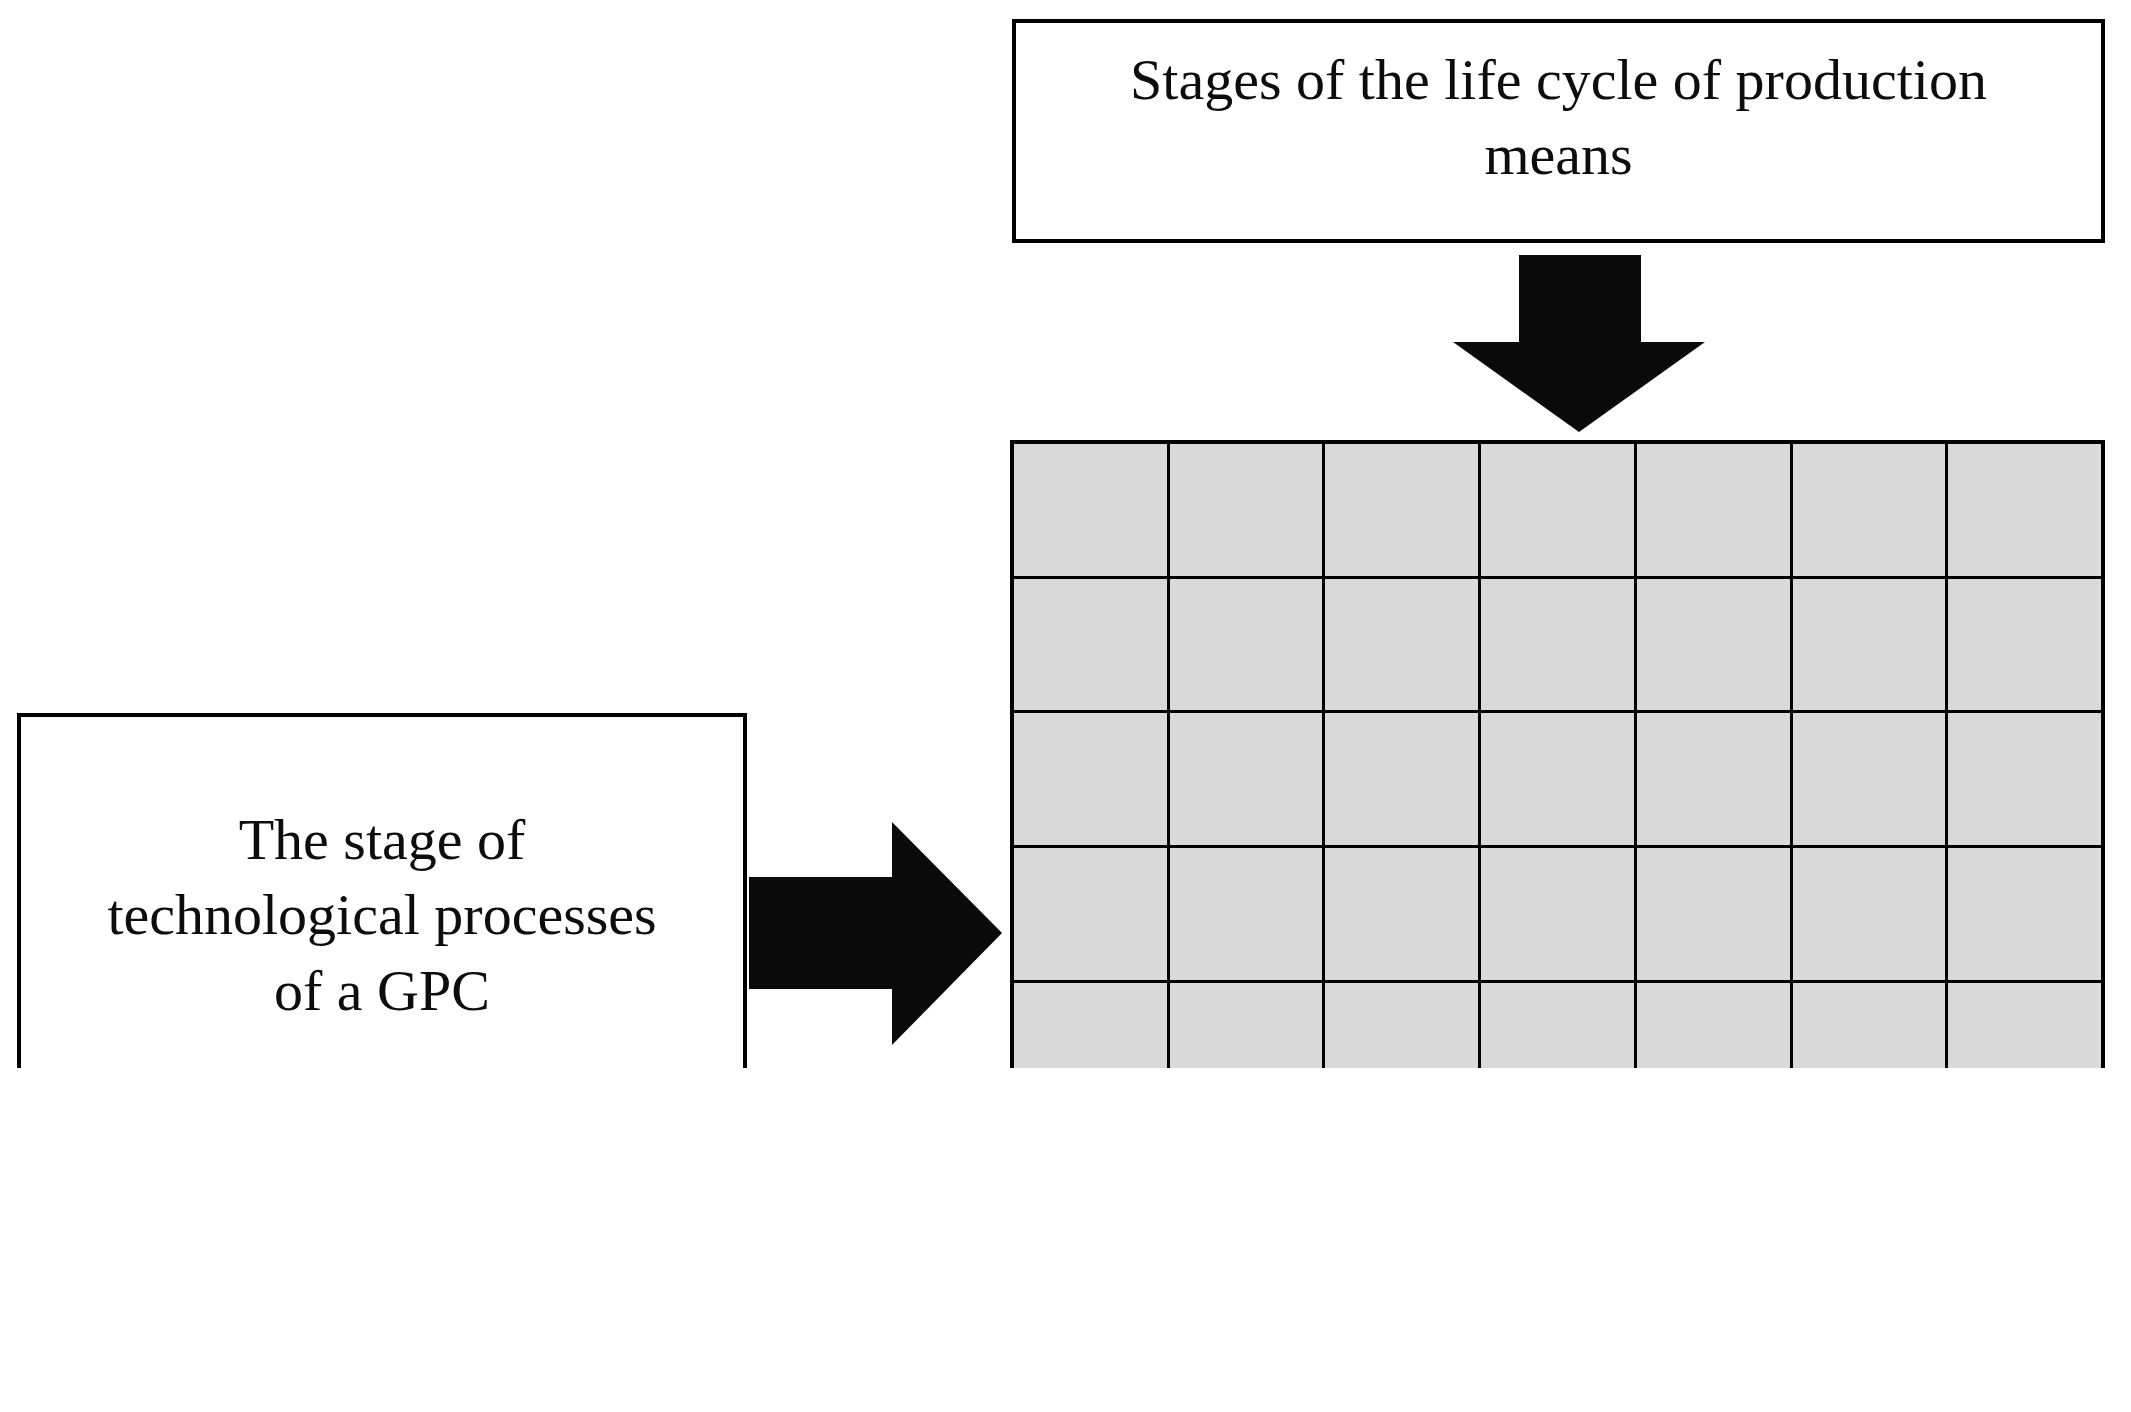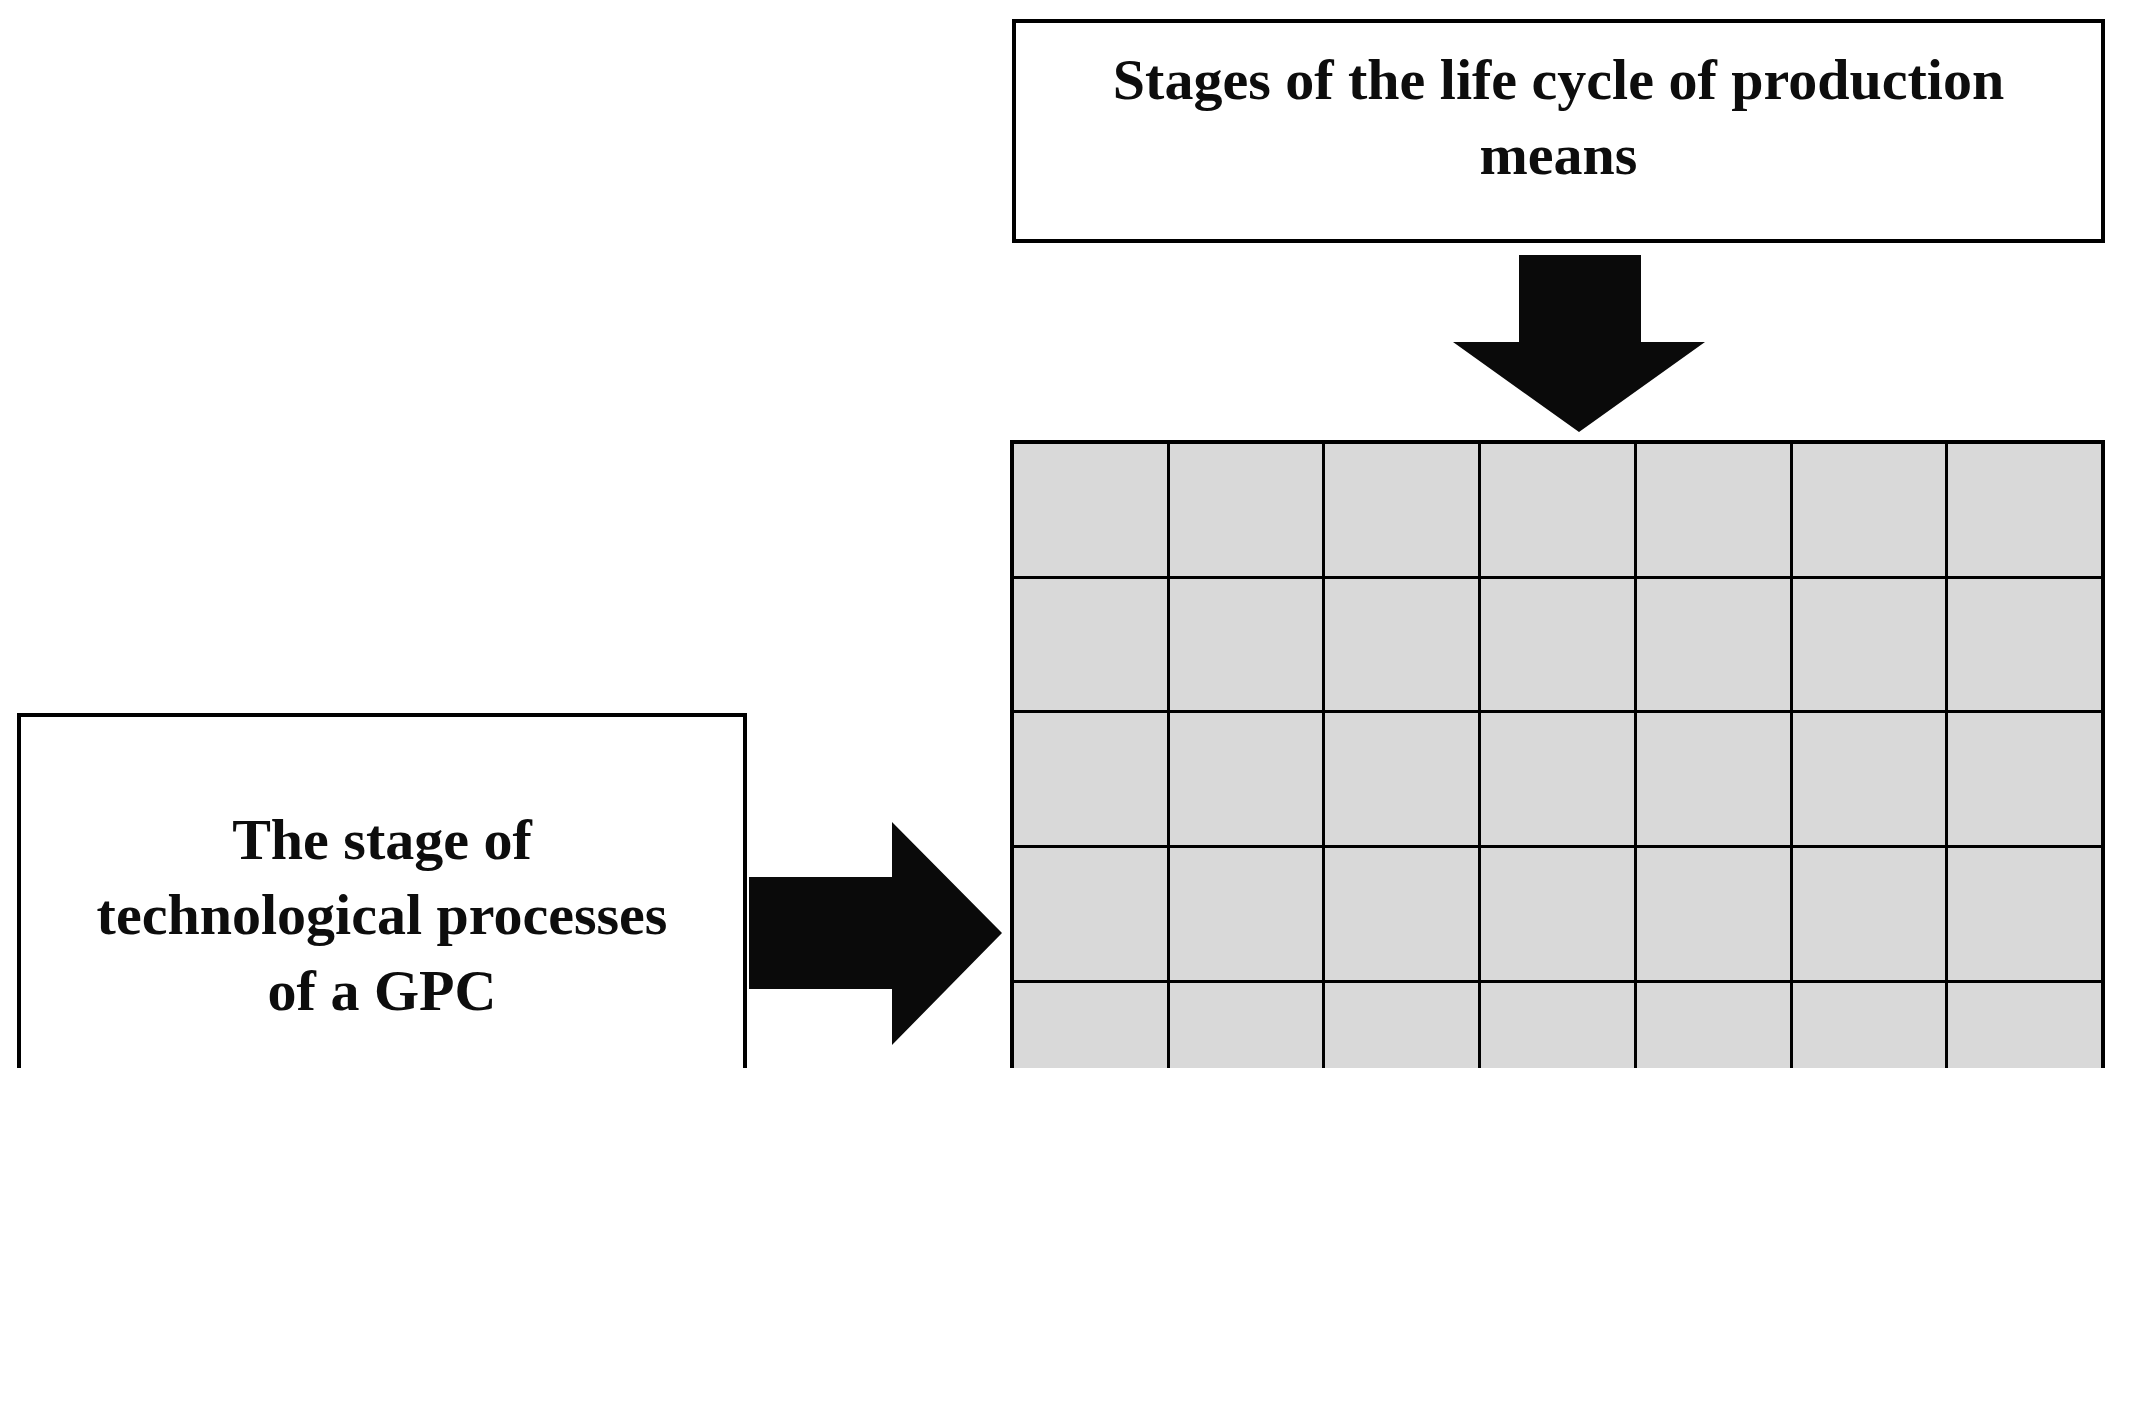--- a/index.html
+++ b/index.html
@@ -5,21 +5,20 @@
   * { margin: 0; padding: 0; box-sizing: border-box; }
   html, body { background: #ffffff; }
   #canvas {
     position: relative;
     width: 2131px;
     height: 1068px;
     background: #ffffff;
     font-family: "Liberation Serif", "DejaVu Serif", serif;
     color: #0d0d0d;
     overflow: hidden;
-    font-weight: bold;
   }
   .node-box {
     position: absolute;
     background: #ffffff;
     border: 4px solid #000000;
     display: flex;
     align-items: center;
     justify-content: center;
     text-align: center;
   }

